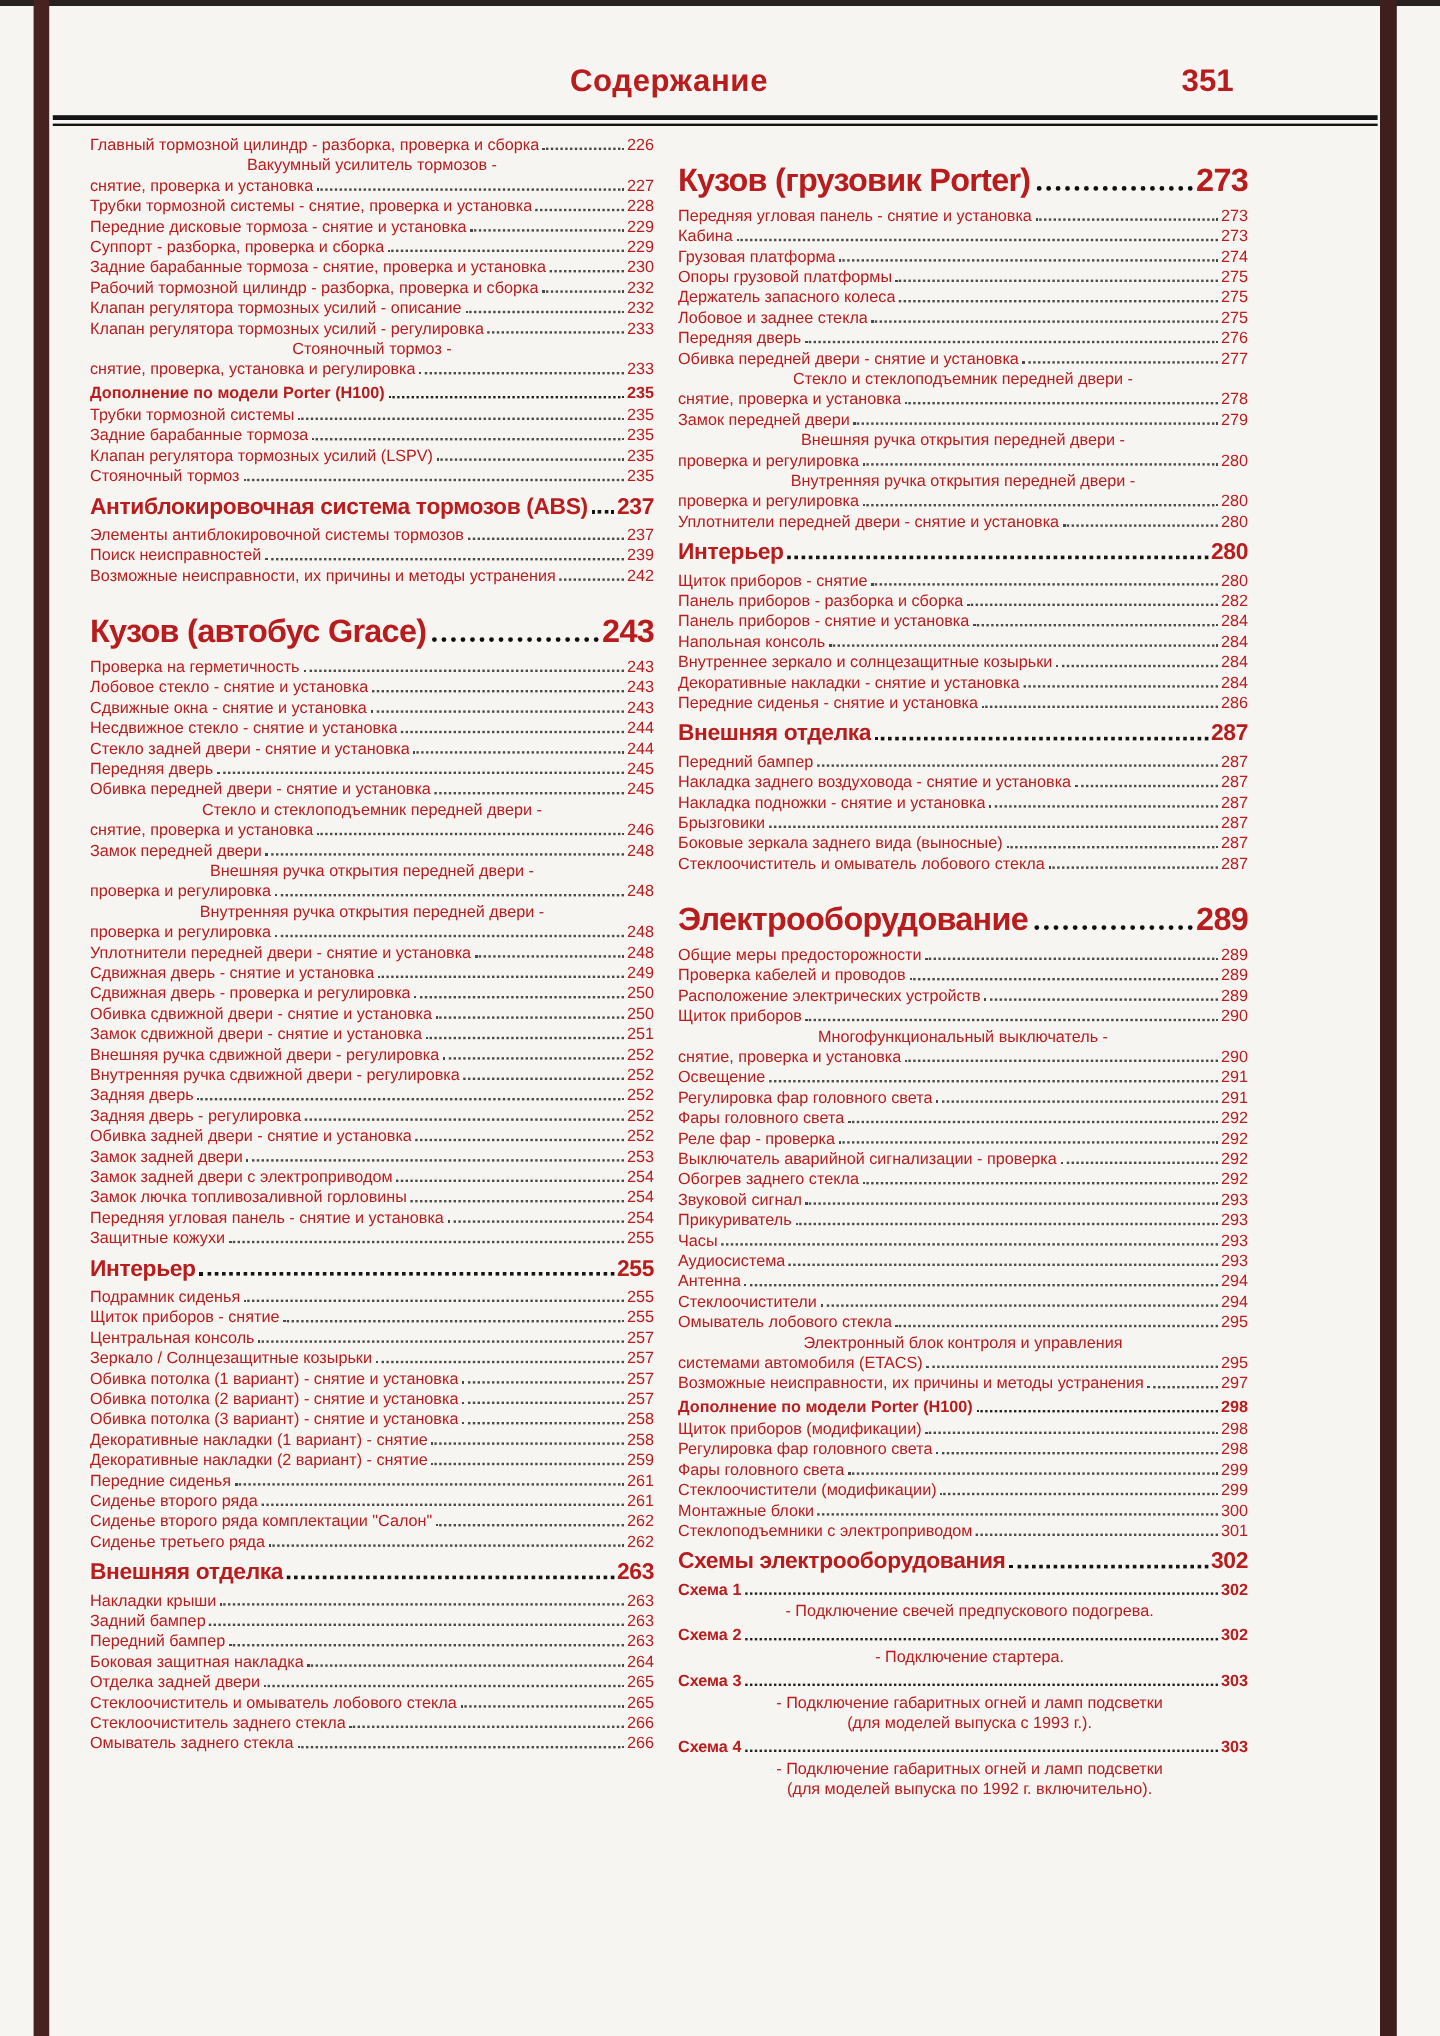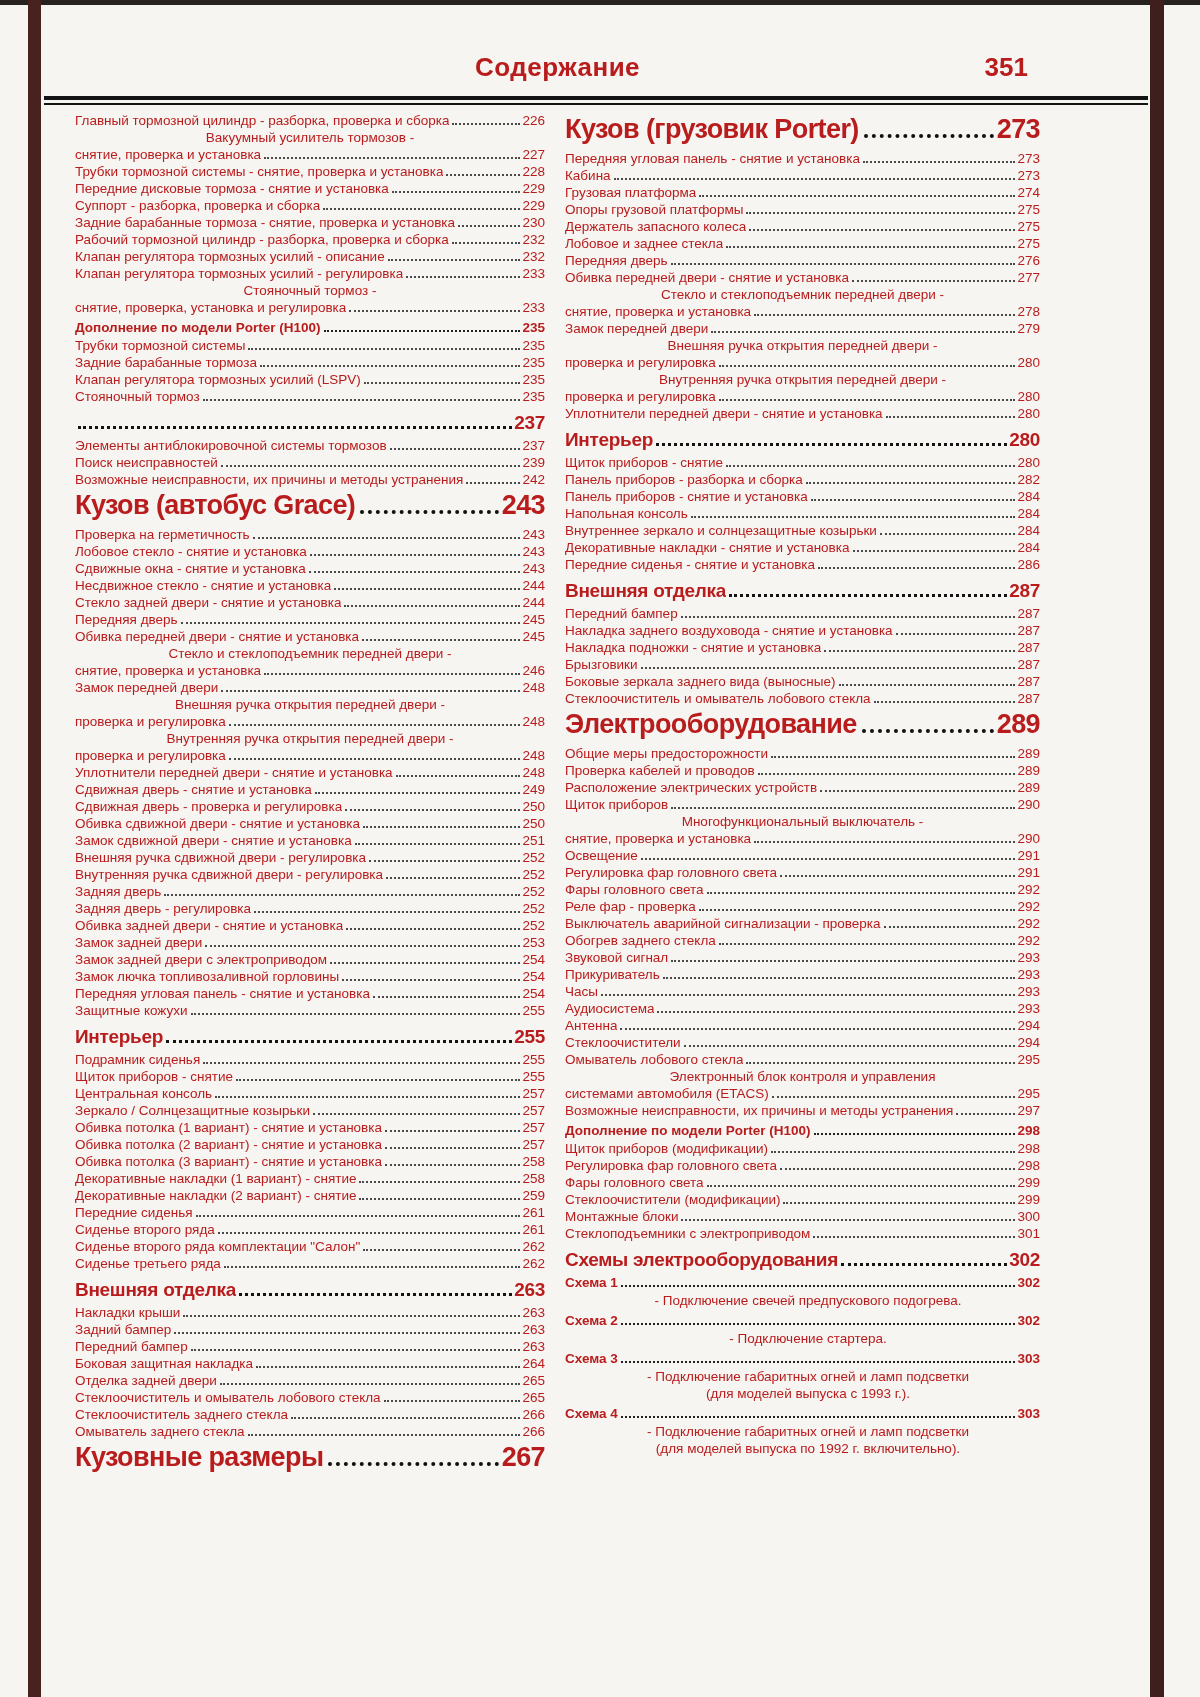--- a/index.html
+++ b/index.html
@@ -45,21 +45,21 @@
   .txt{white-space:nowrap;overflow:hidden;}
   .dots{flex:1;min-width:10px;border-bottom:2px dotted #4a4a4a;margin:0 2px 3px 3px;}
   .pg{white-space:nowrap;}
   .cont{white-space:nowrap;text-align:center;}
 
   .entry{font-weight:normal;}
   .bold{font-weight:bold;margin:3px 0 1px;}
   .bold .dots{border-bottom:2px dotted #222;}
   .h2{font-weight:bold;font-size:19px;line-height:22px;margin:7px 0 3px;letter-spacing:-0.3px;}
   .h2 .dots{border-bottom:3px dotted #141414;margin-bottom:4px;}
-  .h1{font-weight:bold;font-size:27px;line-height:31px;margin:2px 0 5px;letter-spacing:-0.6px;}
+  .h1{font-weight:bold;font-size:27px;line-height:31px;margin:23px 0 5px;letter-spacing:-0.6px;}
   .h1 .dots{border-bottom:4px dotted #101010;margin:0 3px 6px 5px;}
   .note{padding-left:11px;}
   .note .cont{white-space:normal;}
 </style>
 </head>
 <body>
 
 <div class="page">
   <div class="edge-top"></div>
   <div class="edge-left"></div>
@@ -175,20 +175,21 @@
         </div>
         <div class="item entry">
           <div class="row">
             <span class="txt">Стояночный тормоз</span>
             <span class="dots"></span>
             <span class="pg">235</span>
           </div>
         </div>
         <div class="item h2">
           <div class="row">
+            <span class="txt">Антиблокировочная система тормозов (ABS)</span>
             <span class="dots"></span>
             <span class="pg">237</span>
           </div>
         </div>
         <div class="item entry">
           <div class="row">
             <span class="txt">Элементы антиблокировочной системы тормозов</span>
             <span class="dots"></span>
             <span class="pg">237</span>
           </div>
@@ -551,27 +552,20 @@
             <span class="txt">Стеклоочиститель заднего стекла</span>
             <span class="dots"></span>
             <span class="pg">266</span>
           </div>
         </div>
         <div class="item entry">
           <div class="row">
             <span class="txt">Омыватель заднего стекла</span>
             <span class="dots"></span>
             <span class="pg">266</span>
-          </div>
-        </div>
-        <div class="item h1">
-          <div class="row">
-            <span class="txt">Кузовные размеры</span>
-            <span class="dots"></span>
-            <span class="pg">267</span>
           </div>
         </div>
       </div>
     <div class="col-right" id="col-right">
         <div class="item h1">
           <div class="row">
             <span class="txt">Кузов (грузовик Porter)</span>
             <span class="dots"></span>
             <span class="pg">273</span>
           </div>

